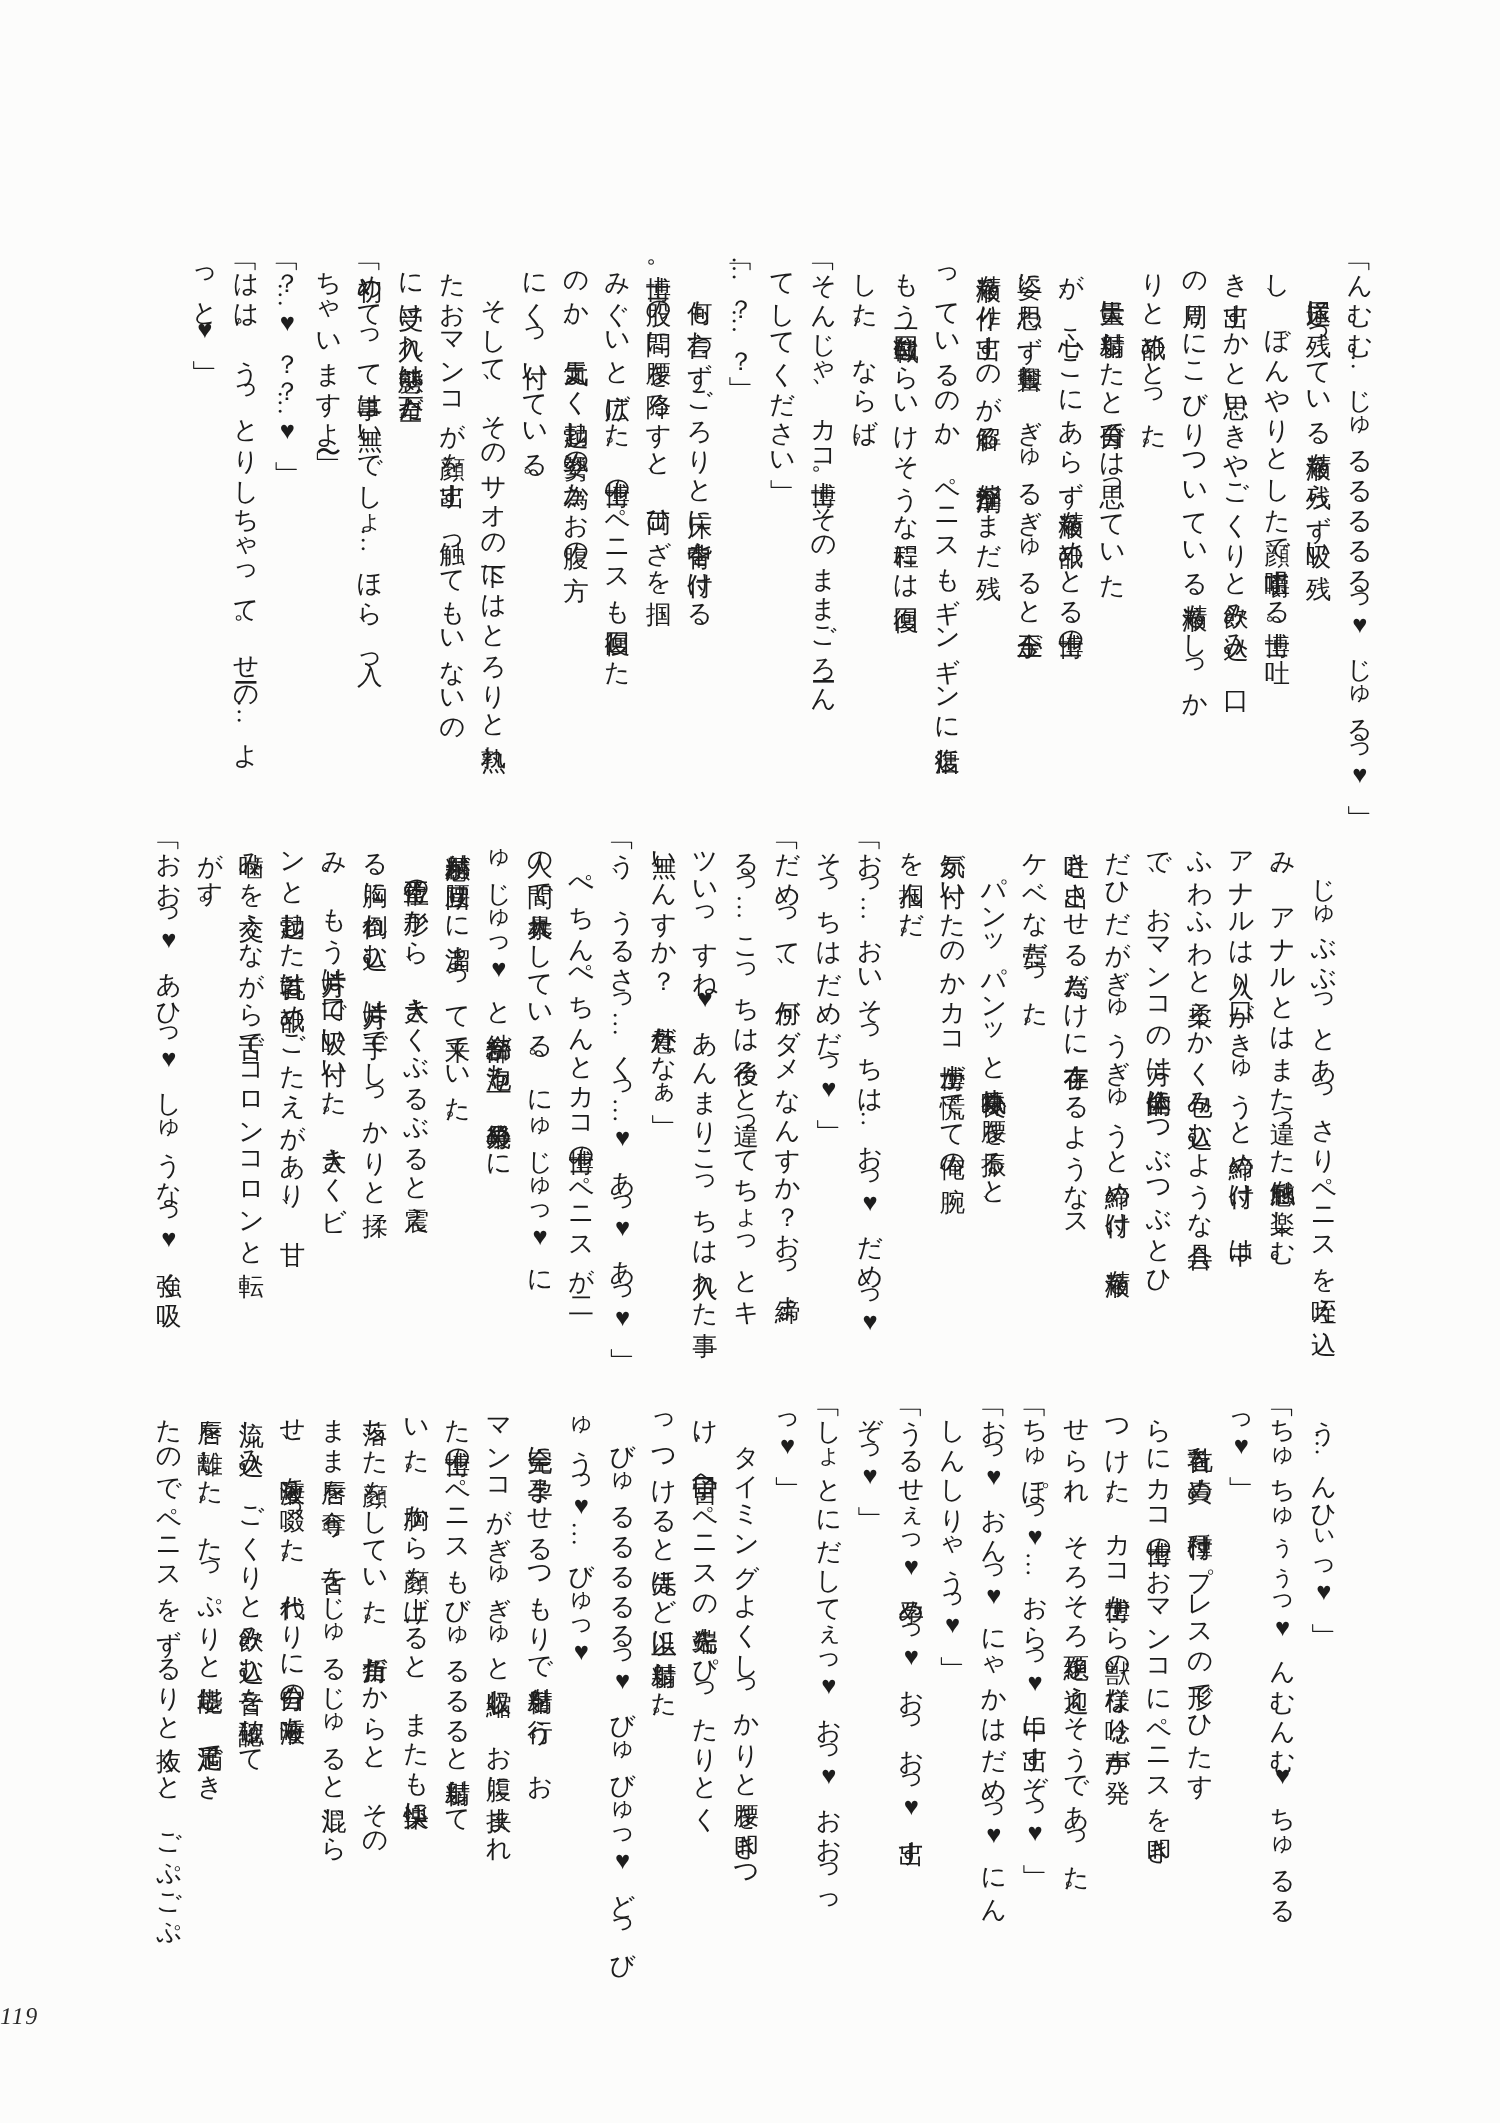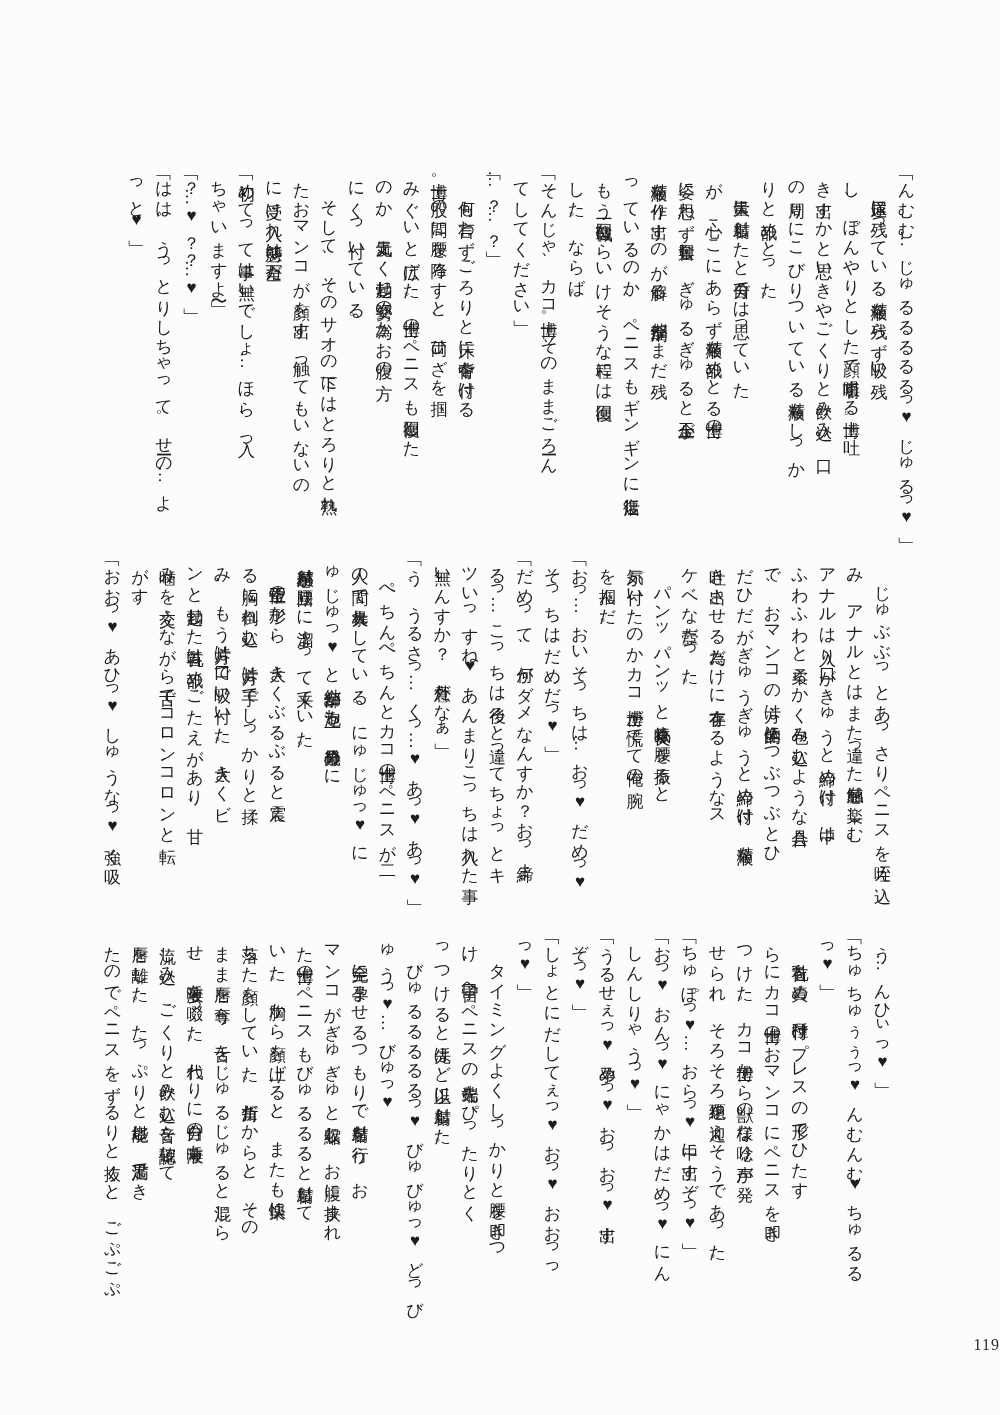--- a/index.html
+++ b/index.html
@@ -27,24 +27,25 @@
     height:350px;
     line-height:27.5px;
     white-space:pre;
   }
   #band1{top:170px;right:80px;height:350px;}
   #band2{top:556px;right:104px;height:350px;}
   #band3{top:934px;right:104px;height:350px;}
   .page-number{
     position:absolute;
     top:1336px;left:0;width:100%;
-    text-align:right;
+    text-align:left;
     font-size:16px;
     letter-spacing:1px;
     color:#2a2a2a;
+    font-style:italic;
   }
 </style>
 </head>
 <body>
 
 <div class="page">
   <div id="band1" class="band">
       <div class="tline">「んむむ…じゅるるるるるっ♥じゅるっ♥」</div>
       <div class="tline">　尿道に残っている精液を残らず吸い残</div>
       <div class="tline">し、ぼんやりとした顔で咀嚼する博士。吐</div>

